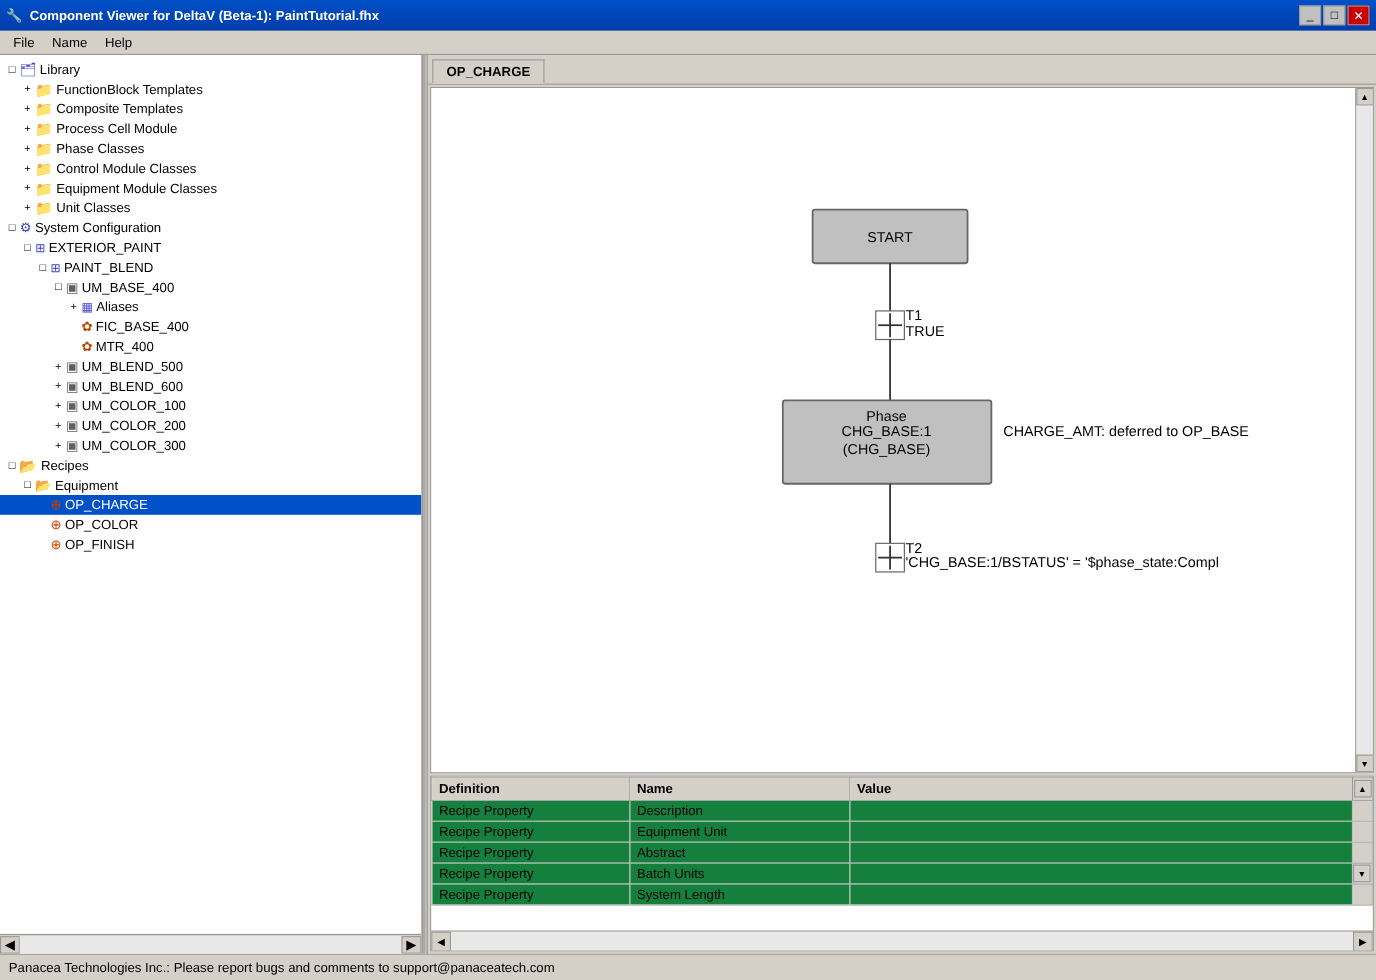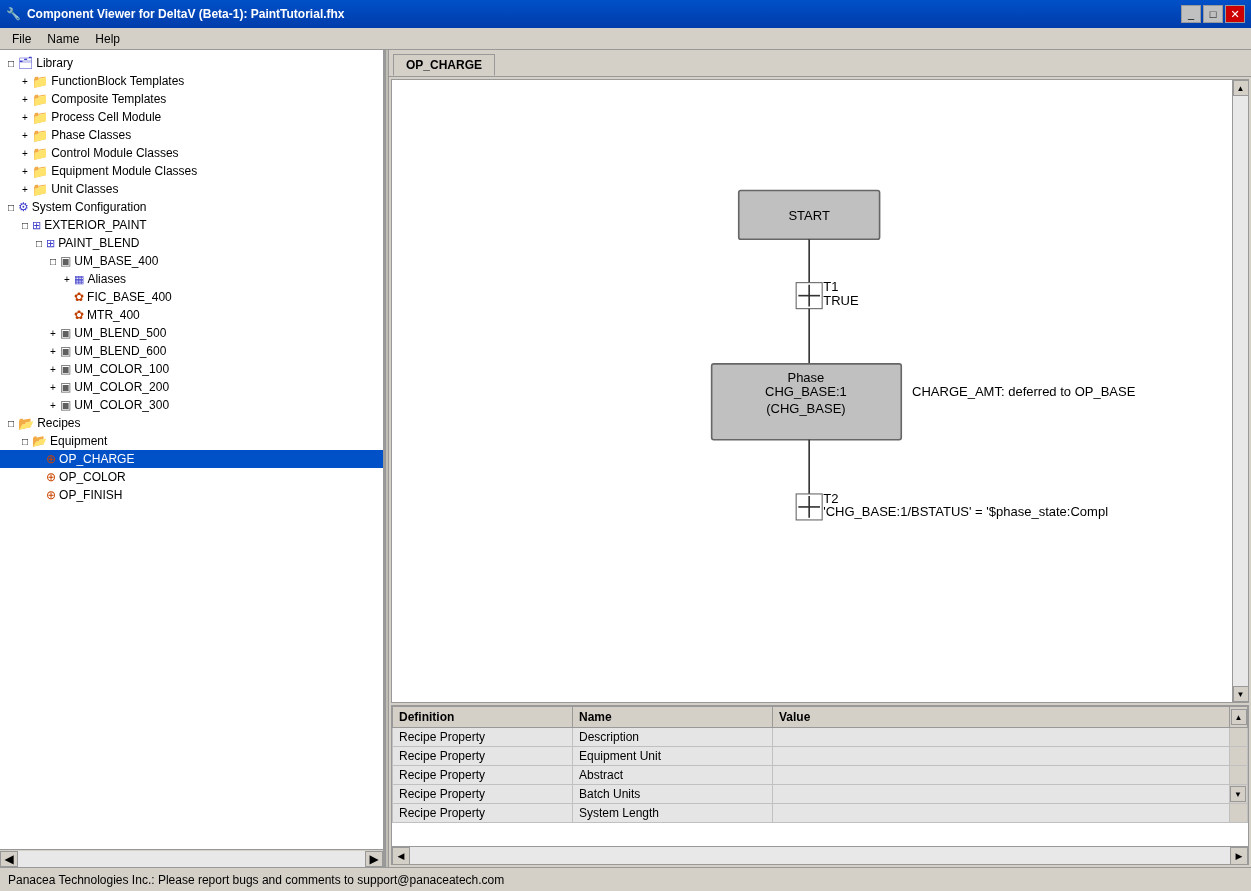--- a/index.html
+++ b/index.html
@@ -162,21 +162,21 @@
       padding: 3px 6px;
       text-align: left;
       font-weight: bold;
       position: sticky;
       top: 0;
     }
     .data-table td {
       border: 1px solid #c0c0c0;
       padding: 2px 6px;
     }
-    .row-green { background: #e5e5e5; }
+    .row-green { background: #15803d; }
     .table-scroll-wrapper {
       overflow: auto;
       flex: 1;
     }
     .table-scroll-h {
       height: 18px;
       background: #d4d0c8;
       border-top: 1px solid #999;
       display: flex;
       align-items: center;

